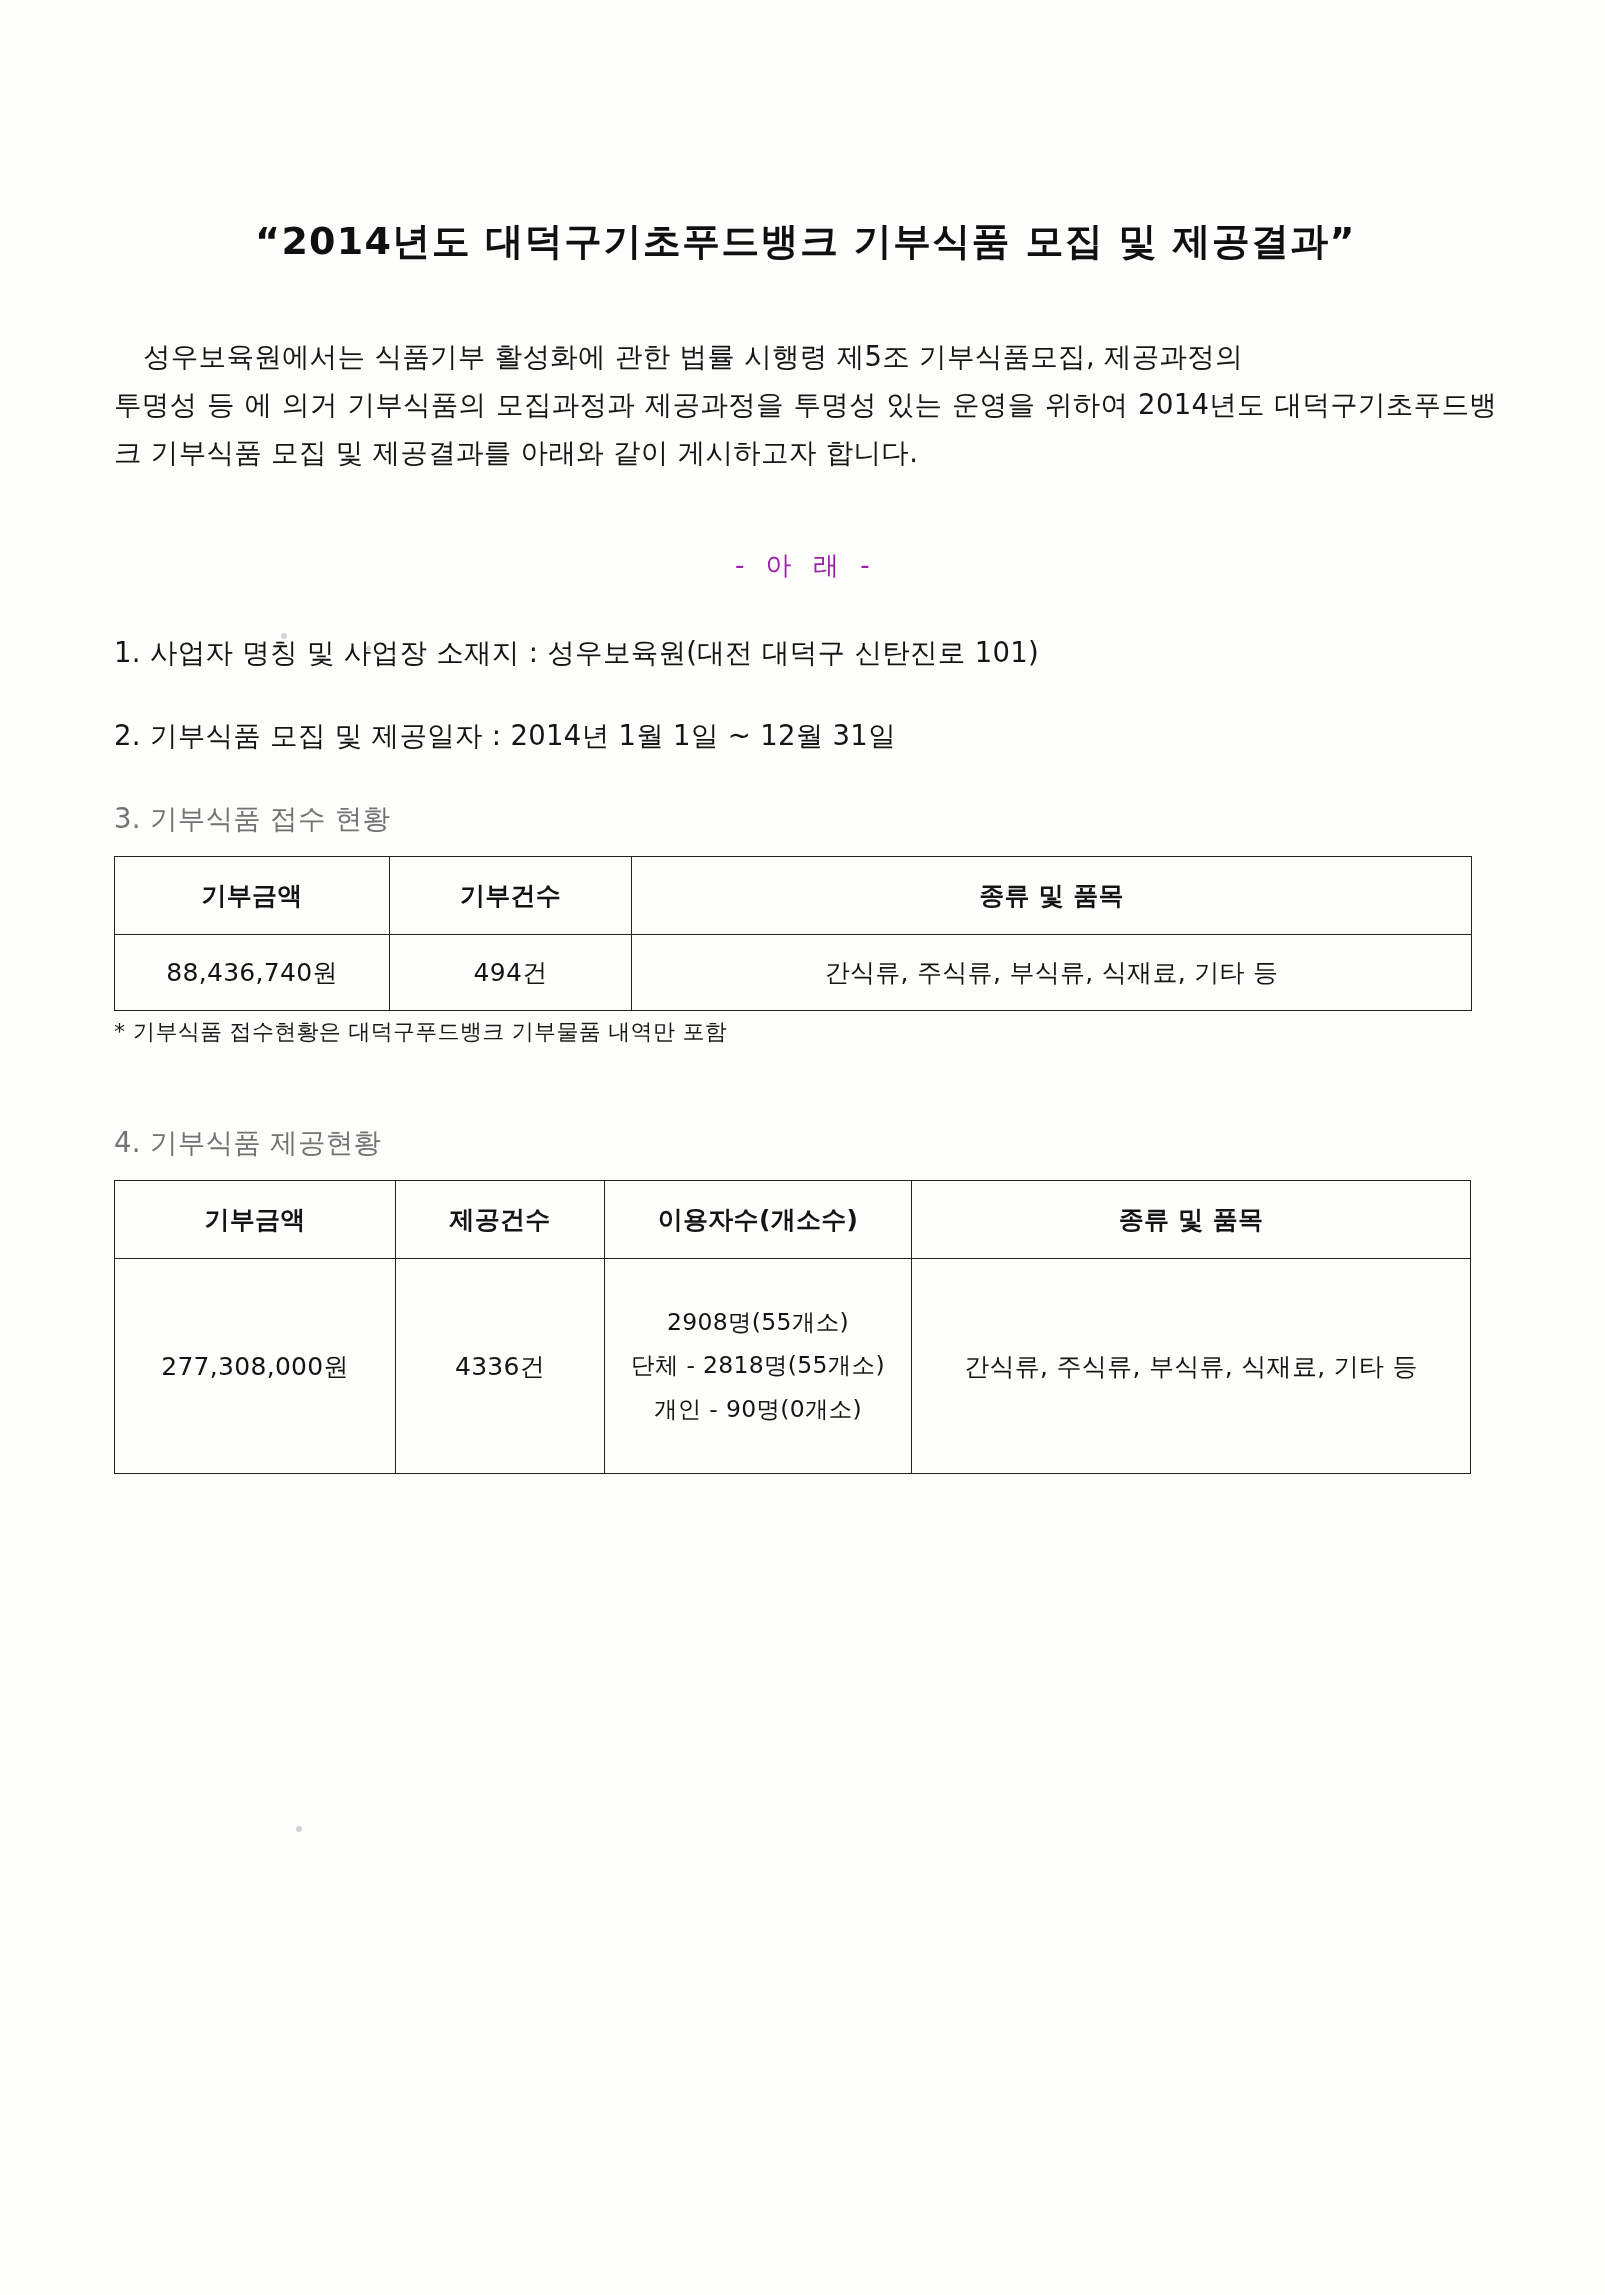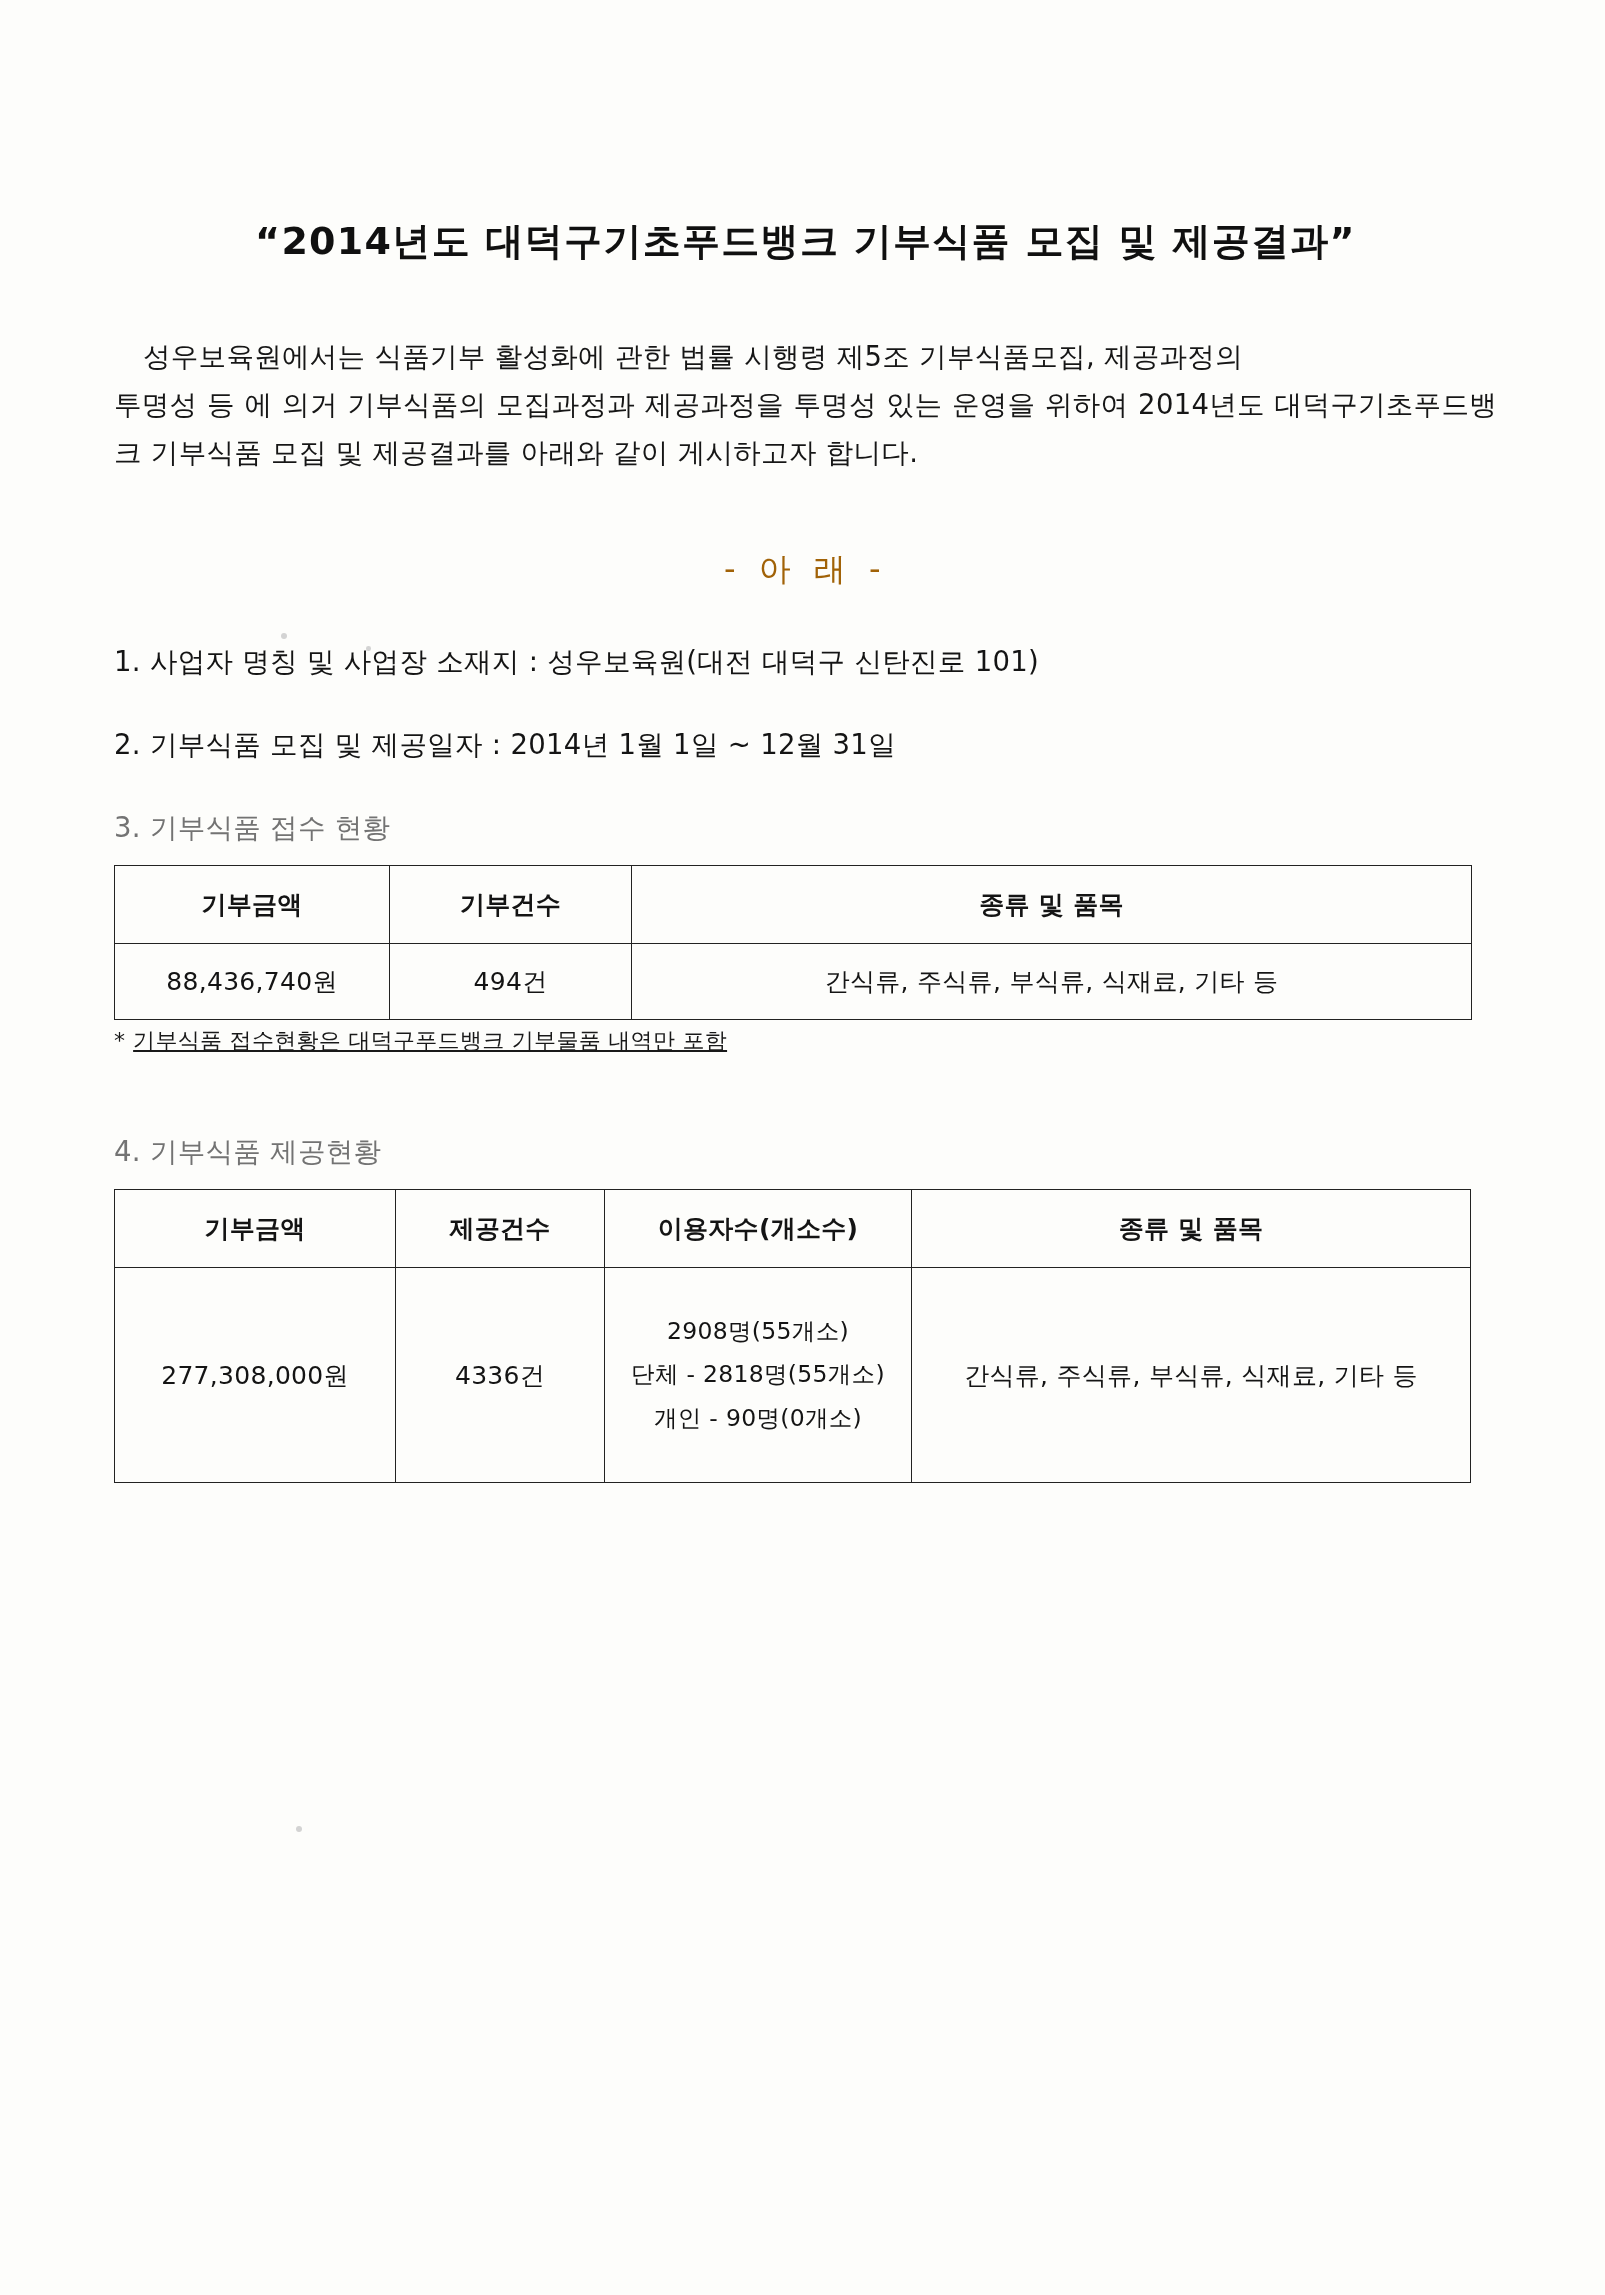--- a/index.html
+++ b/index.html
@@ -51,24 +51,24 @@
     letter-spacing: 0.3px;
   }
   .intro .first-line {
     display: block;
     text-indent: 29px;
   }
 
   
   .arae {
     text-align: center;
-    font-size: 32px;
+    font-size: 26px;
     letter-spacing: 6.5px;
     margin: 72px 0 52px 0;
-    color: #a16207;
+    color: #a21caf;
   }
 
   
   .item {
     font-size: 27.5px;
     margin: 0 0 47px 0;
     color: #141414;
     letter-spacing: 0.3px;
   }
   .item-title {
@@ -110,21 +110,21 @@
     font-size: 23.5px;
   }
 
   .note {
     font-size: 22px;
     margin: 6.5px 0 0 0;
     color: #191919;
     letter-spacing: 0.3px;
   }
   .note .star { margin-right: 7.8px; }
-  .note .ul { text-decoration: underline; }
+  .note .ul { }
 
   .spacer-lg { height: 78px; }
 
   
   .speck {
     position: absolute;
     background: #bdbdbd;
     border-radius: 50%;
     opacity: 0.65;
   }

